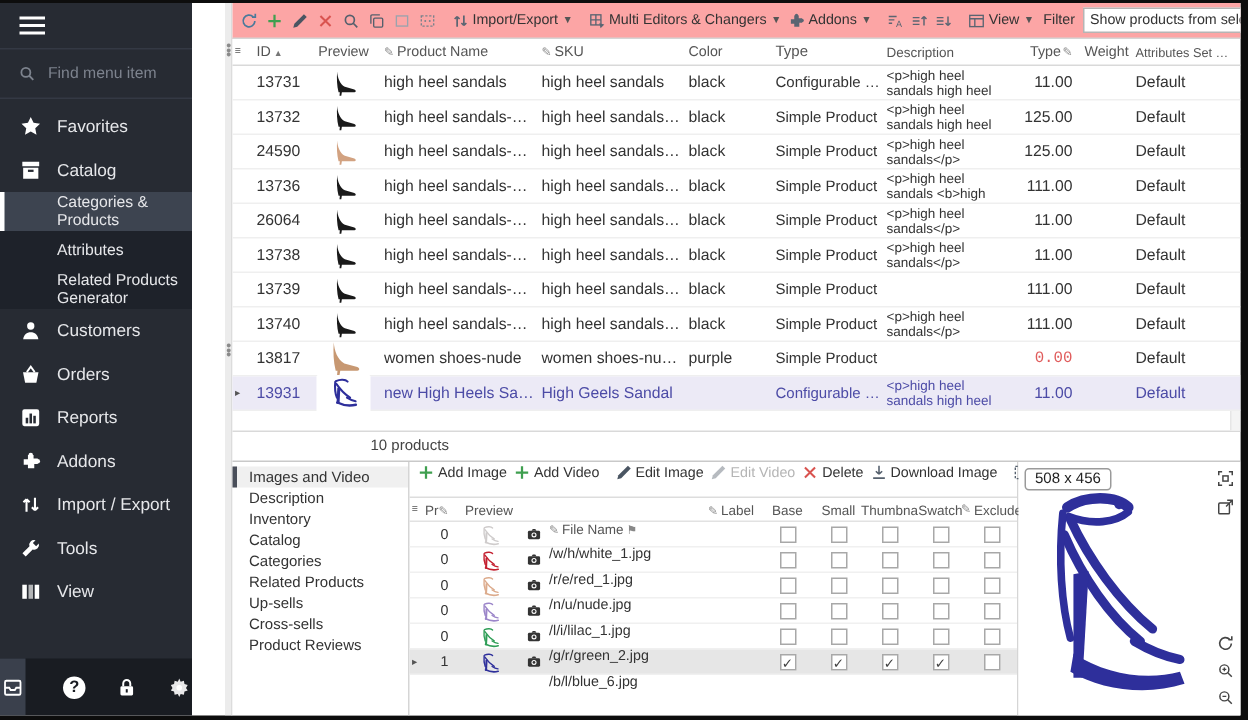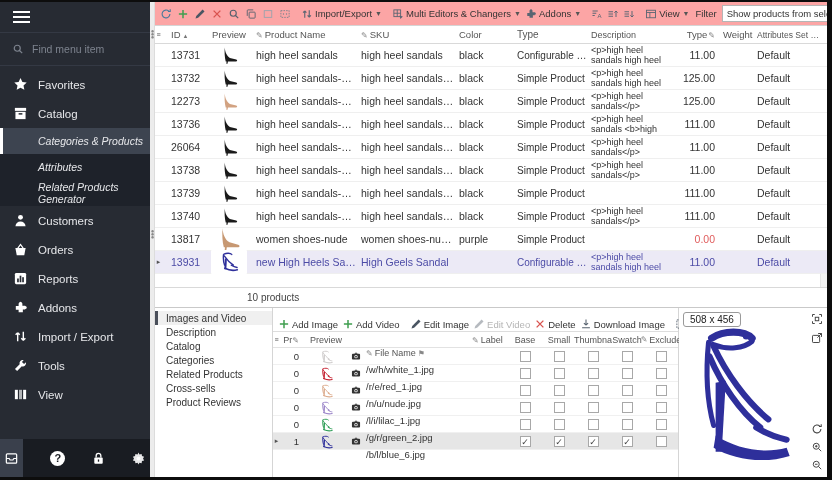--- a/index.html
+++ b/index.html
@@ -2,33 +2,33 @@
 <html><head>
 <meta charset="utf-8">
 <style>
   html,body{margin:0;padding:0;background:#000;}
   *{box-sizing:border-box;}
   .app{position:relative;width:832px;height:480px;background:#fff;
        font-family:"Liberation Sans",sans-serif;color:#333;
        border-top:2px solid #0d0d0d;border-right:5px solid #0d0d0d;
        border-bottom:3px solid #0d0d0d;overflow:hidden;}
   
-  .sidebar{position:absolute;left:0;top:0;bottom:0;width:150px;background:#272b33;
+  .sidebar{position:absolute;left:0;top:0;bottom:0;width:128px;background:#272b33;
            color:#e6e7ea;display:flex;flex-direction:column;}
   .sb-burger{height:30px;display:flex;align-items:center;padding-left:13px;}
   .burger{width:17px;height:12px;display:flex;flex-direction:column;justify-content:space-between;}
   .burger div{height:2px;background:#fff;}
   .sb-search{height:34px;display:flex;align-items:center;gap:8px;padding:0 12px;
              border-top:1px solid #343944;border-bottom:1px solid #343944;
              color:#7d838e;font-size:10.5px;}
   .sb-menu{flex:1;padding-top:4px;}
   .sb-item{height:29px;display:flex;align-items:center;gap:10px;padding-left:13px;
            font-size:11.5px;cursor:default;}
   .sb-sub{height:26px;display:flex;align-items:center;padding-left:38px;
-          font-size:10.5px;background:#1e222a;font-style:italic;}
+          font-size:10.5px;background:#1e222a;}
   .sb-sub.active{background:#3d4450;border-left:3px solid #ffffff;padding-left:35px;}
   .ico{display:inline-flex;align-items:center;justify-content:center;}
   .ico svg{width:100%;height:100%;}
   .i16{width:15px;height:15px;}
   .i12{width:12px;height:12px;}
   .i10{width:10px;height:10px;}
   .sb-bottom{height:38px;background:#191c22;display:flex;align-items:center;}
   .sb-bcell{width:37px;height:38px;display:flex;align-items:center;justify-content:center;color:#fff;}
   .sb-bcell.active{background:#3a404c;}
   .q-circle{width:15px;height:15px;border-radius:50%;background:#fff;color:#191c22;
@@ -61,35 +61,35 @@
   .c-name{width:105px;min-width:105px;}
   .c-sku{width:98px;min-width:98px;}
   .c-color{width:58px;min-width:58px;}
   .c-type{width:74px;min-width:74px;font-size:10px;}
   .c-desc{width:88px;min-width:88px;font-size:9px;line-height:10px;white-space:normal;
           max-height:21px;}
   .c-price{width:44px;min-width:44px;text-align:right;padding-right:6px;}
   .c-weight{width:34px;min-width:34px;}
   .c-attr{flex:1;}
   .g-head .c-attr{font-size:8.5px;}
-  .price-red{color:#e05c5c;}
+  .price-red{color:#e05c5c;font-family:Liberation Mono, monospace;}
   .prev-card{background:#fff;padding:0 7px;border-radius:1px;}
   .pencil{color:#8a8a8a;font-size:8px;margin-right:2px;}
   .sorticon{font-size:6px;color:#777;margin-left:2px;}
   .g-fill{flex:1;position:relative;}
   .vscroll{position:absolute;right:0;top:0;bottom:0;width:7px;background:#f4f4f4;border-left:1px solid #e6e6e6;}
   .g-foot{height:20px;min-height:20px;border-top:1px solid #d9d9d9;display:flex;align-items:center;
           padding-left:92px;font-size:10px;color:#444;}
   
   .bottom{height:170px;min-height:170px;border-top:1px solid #c9c9c9;display:flex;}
   .tabs{width:118px;min-width:118px;border-right:1px solid #d5d5d5;padding-top:3px;}
   .tab{height:14px;display:flex;align-items:center;padding-left:11px;font-size:10px;color:#333;}
   .tab.active{border-left:3px solid #4a4f5a;background:#f0f0f0;padding-left:8px;}
   .imgpanel{flex:1;display:flex;flex-direction:column;border-right:1px solid #d5d5d5;min-width:0;}
-  .img-toolbar{height:24px;min-height:24px;display:flex;align-items:flex-end;padding:0 3px;
+  .img-toolbar{height:24px;min-height:24px;display:flex;align-items:flex-start;padding:0 3px;
                border-bottom:1px solid #ddd;font-size:9.5px;white-space:nowrap;}
   .disabled{color:#b5b5b5;}
   .img-head{height:16px;min-height:16px;display:flex;align-items:center;font-size:9px;color:#555;
             border-bottom:1px solid #e2e2e2;}
   .img-row{height:17px;min-height:17px;display:flex;align-items:center;font-size:9.5px;
            border-bottom:1px solid #f0f0f0;}
   .img-row.sel{background:#e6e6e6;}
   .ic-mk{width:7px;min-width:7px;font-size:7px;color:#555;text-align:center;}
   .ic-pr{width:26px;min-width:26px;text-align:right;padding-right:7px;}
   .ic-prev{width:40px;min-width:40px;display:flex;justify-content:center;}
@@ -448,21 +448,21 @@
           <span class="c c-sku">high heel sandals-black</span>
           <span class="c c-color">black</span>
           <span class="c c-type">Simple Product</span>
           <span class="c c-desc">&lt;p&gt;high heel sandals high heel sandals high heel san...</span>
           <span class="c c-price">125.00</span>
           <span class="c c-weight"></span>
           <span class="c c-attr">Default</span>
         </div>
         <div class="g-row">
           <span class="c c-mk"></span>
-          <span class="c c-id">12273</span>
+          <span class="c c-id">24590</span>
           <span class="c c-prev">
             <svg width="19" height="19" viewBox="0 0 24 24">
               <path d="M6 2c.4 5.5 2.3 10.6 6.5 13l8 2.2c1.6.5 1.6 2.3 0 2.3H10l-.5 3H8l.3-3H7.2C5.8 14 5.6 8 6 2z" fill="#d2a281"></path>
             </svg>
           </span>
           <span class="c c-name">high heel sandals-nude</span>
           <span class="c c-sku">high heel sandals-nude</span>
           <span class="c c-color">black</span>
           <span class="c c-type">Simple Product</span>
           <span class="c c-desc">&lt;p&gt;high heel sandals&lt;/p&gt;</span>
@@ -602,23 +602,25 @@
 
     <div class="g-foot">
       <span>10 products</span>
     </div>
 
     <div class="bottom">
 
       <div class="tabs" id="detail-tabs">
           <div class="tab active">Images and Video</div>
           <div class="tab">Description</div>
+          <div class="tab">Inventory</div>
           <div class="tab">Catalog</div>
           <div class="tab">Categories</div>
           <div class="tab">Related Products</div>
+          <div class="tab">Up-sells</div>
           <div class="tab">Cross-sells</div>
           <div class="tab">Product Reviews</div>
         </div>
 
       <div class="imgpanel">
         <div class="img-toolbar" id="img-toolbar">
             <span class="tb-btn">
               <span class="ico i12">
                 <svg viewBox="0 0 16 16" stroke="#3f9f4f" stroke-width="2">
                   <path d="M8 2.5v11M2.5 8h11"></path>

